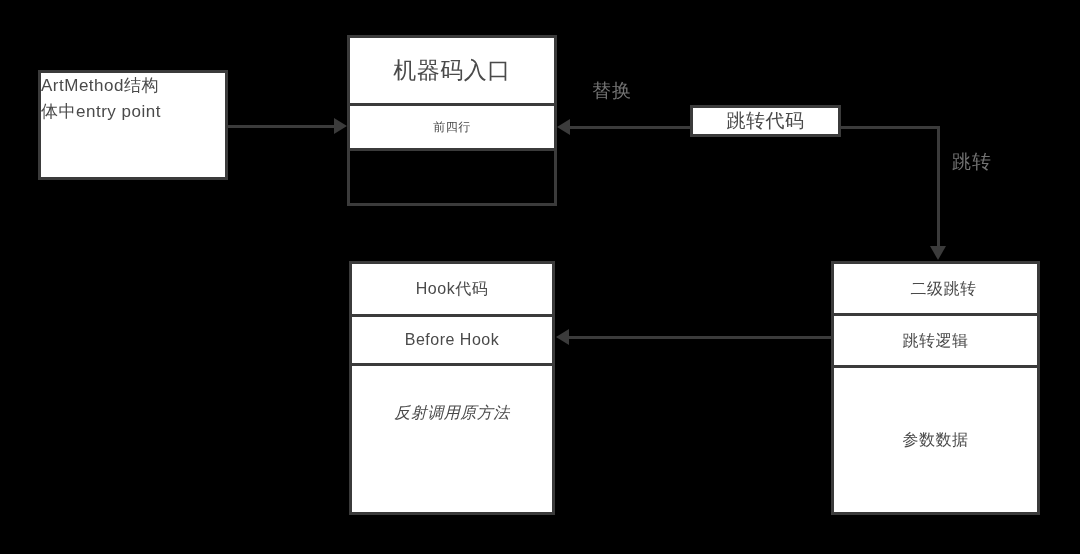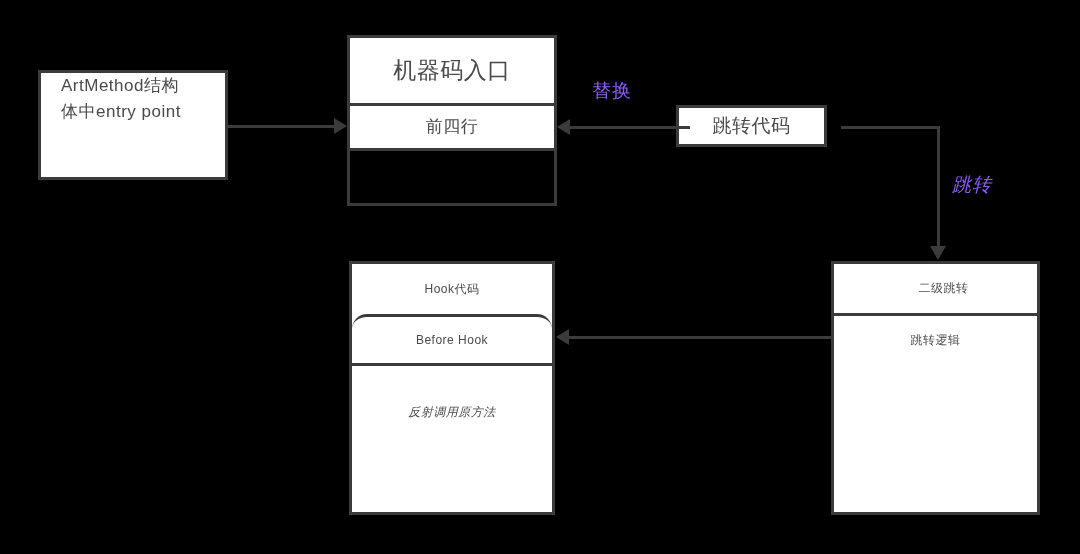--- a/index.html
+++ b/index.html
@@ -30,21 +30,21 @@
     flex-direction: column;
   }
   .cell {
     box-sizing: border-box;
     background: #ffffff;
     color: #4a4a4a;
     display: flex;
     align-items: center;
     justify-content: center;
     text-align: center;
-    font-size: 12px;
+    font-size: 16px;
     line-height: 1.35;
     letter-spacing: .5px;
     white-space: pre-line;
     overflow: hidden;
   }
   .cell + .cell {
     border-top: 3px solid #3b3b3b;
   }
   .cell.empty {
     background: #000000;
@@ -52,48 +52,47 @@
   }
 
   
   #node-artmethod {
     left: 38px; top: 70px; width: 190px; height: 110px;
   }
   #node-artmethod .cell {
     font-size: 17px;
     text-align: left;
     justify-content: flex-start;
-    padding-left: 20px;
     line-height: 1.5;
   }
 
   #node-machinecode {
     left: 347px; top: 35px; width: 210px; height: 171px;
   }
   #node-machinecode .cell.title { flex: 0 0 65px; font-size: 23px; }
-  #node-machinecode .cell.row2  { flex: 0 0 45px; font-size: 17px; }
+  #node-machinecode .cell.row2  { flex: 0 0 45px; font-size: 12px; }
   #node-machinecode .cell.empty { flex: 1 1 auto; }
 
   #node-jumpcode {
-    left: 676px; top: 105px; width: 151px; height: 42px;
+    left: 690px; top: 105px; width: 151px; height: 32px;
   }
   #node-jumpcode .cell { flex: 1 1 auto; font-size: 19px; }
 
   #node-secondjump {
     left: 831px; top: 261px; width: 209px; height: 254px;
   }
   #node-secondjump .cell.title { flex: 0 0 49px; padding-left: 16px; }
   #node-secondjump .cell.logic { flex: 0 0 52px; text-align: right; }
   #node-secondjump .cell.data  { flex: 1 1 auto; }
 
   #node-hookcode {
     left: 349px; top: 261px; width: 206px; height: 254px;
   }
   #node-hookcode .cell.r1 { flex: 0 0 50px; }
-  #node-hookcode .cell.r2 { flex: 0 0 49px; border-radius: 15px; }
+  #node-hookcode .cell.r2 { flex: 0 0 49px; }
   #node-hookcode .cell.r3 { flex: 0 0 96px; font-style: italic; }
   #node-hookcode .cell.r4 { flex: 1 1 auto; }
 
   
   .edge-line {
     position: absolute;
     background: #3b3b3b;
   }
   .edge-h { height: 3px; }
   .edge-v { width: 3px; }
@@ -113,21 +112,21 @@
     border-right: 13px solid #3b3b3b;
   }
   .arrow-down {
     border-left: 8px solid transparent;
     border-right: 8px solid transparent;
     border-top: 14px solid #3b3b3b;
   }
 
   .edge-label {
     position: absolute;
-    color: #8b5cf6;
+    color: #737373;
     font-size: 19px;
     letter-spacing: 1px;
     white-space: nowrap;
   }
 </style>
 </head>
 <body>
 
 <div id="canvas">
 
@@ -142,36 +141,37 @@
     <div class="cell empty"></div>
   </div>
 
   <div class="node" id="node-jumpcode">
     <div class="cell">跳转代码</div>
   </div>
 
   <div class="node" id="node-secondjump">
     <div class="cell title">二级跳转</div>
     <div class="cell logic">跳转逻辑</div>
+    <div class="cell data">参数数据</div>
   </div>
 
   <div class="node" id="node-hookcode">
     <div class="cell r1">Hook代码</div>
     <div class="cell r2">Before Hook</div>
     <div class="cell r3">反射调用原方法</div>
   </div>
 
   <div class="edge-line edge-h" style="left:228px; top:125px; width:106px;"></div>
   <div class="arrowhead arrow-right" style="left:334px; top:118px;"></div>
 
   <div class="edge-line edge-h" style="left:570px; top:126px; width:120px;"></div>
   <div class="arrowhead arrow-left" style="left:557px; top:119px;"></div>
   <div class="edge-label" style="left:592px; top:78px;">替换</div>
 
   <div class="edge-line edge-h" style="left:841px; top:126px; width:99px;"></div>
   <div class="edge-line edge-v" style="left:937px; top:126px; height:122px;"></div>
   <div class="arrowhead arrow-down" style="left:930px; top:246px;"></div>
-  <div class="edge-label" style="left:952px; top:172px;font-style:italic;">跳转</div>
+  <div class="edge-label" style="left:952px; top:149px;">跳转</div>
 
   <div class="edge-line edge-h" style="left:569px; top:336px; width:262px;"></div>
   <div class="arrowhead arrow-left" style="left:556px; top:329px;"></div>
 
 </div>
 
 </body></html>

